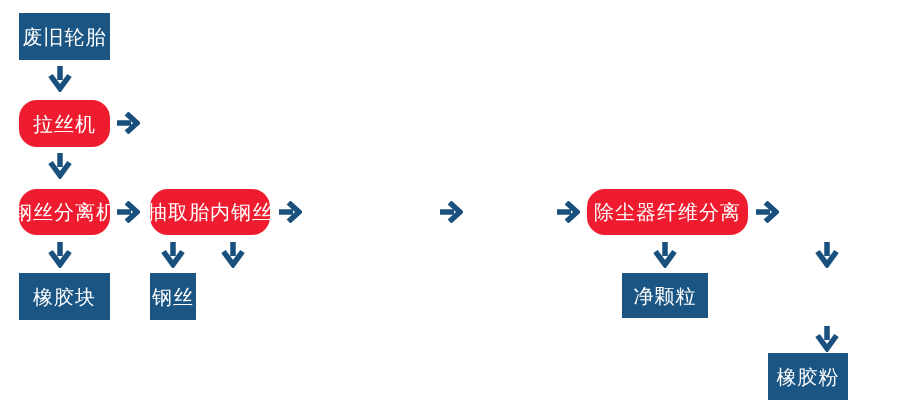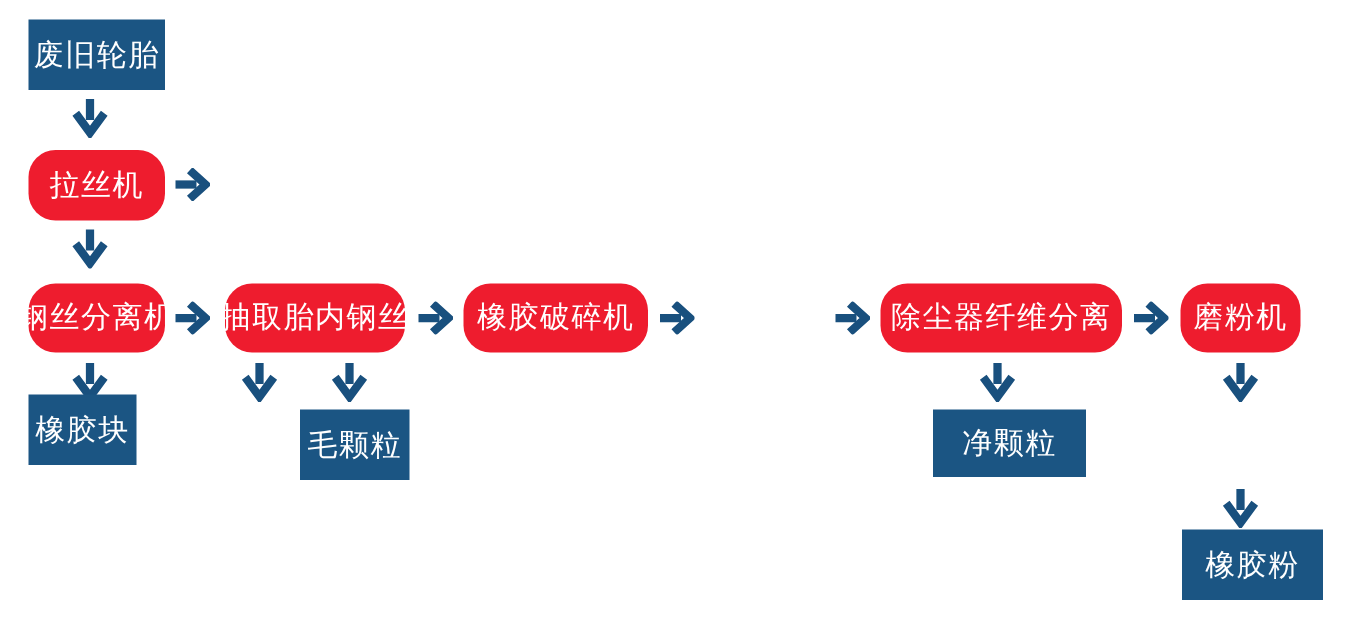--- a/index.html
+++ b/index.html
@@ -84,21 +84,20 @@
 
   <div class="node red" style="left:150px; top:189px; width:120px; height:46px">抽取胎内钢丝</div>
 
   <div class="arrow" style="left:278px; top:201px">
     <svg width="24" height="22" viewBox="0 0 24 22">
       <path d="M1 11 H15" stroke="currentColor" stroke-width="5.5" fill="none"></path>
       <path d="M10.5 1.5 L21 11 L10.5 20.5" stroke="currentColor" stroke-width="5.5" fill="none"></path>
     </svg>
   </div>
 
-  <div class="node red" style="left:309px; top:189px; width:123px; height:46px">橡胶破碎机</div>
 
   <div class="arrow" style="left:439px; top:201px">
     <svg width="24" height="22" viewBox="0 0 24 22">
       <path d="M1 11 H15" stroke="currentColor" stroke-width="5.5" fill="none"></path>
       <path d="M10.5 1.5 L21 11 L10.5 20.5" stroke="currentColor" stroke-width="5.5" fill="none"></path>
     </svg>
   </div>
 
 
   <div class="arrow" style="left:556px; top:201px">
@@ -110,21 +109,20 @@
 
   <div class="node red" style="left:587px; top:189px; width:161px; height:46px">除尘器纤维分离</div>
 
   <div class="arrow" style="left:755px; top:201px">
     <svg width="24" height="22" viewBox="0 0 24 22">
       <path d="M1 11 H15" stroke="currentColor" stroke-width="5.5" fill="none"></path>
       <path d="M10.5 1.5 L21 11 L10.5 20.5" stroke="currentColor" stroke-width="5.5" fill="none"></path>
     </svg>
   </div>
 
-  <div class="node red" style="left:787px; top:189px; width:80px; height:46px">磨粉机</div>
 
   <div class="arrow" style="left:47px; top:241px">
     <svg width="26" height="27" viewBox="0 0 26 27">
       <path d="M13 1 V15" stroke="currentColor" stroke-width="5.5" fill="none"></path>
       <path d="M3.5 10.5 L13 23.5 L22.5 10.5" stroke="currentColor" stroke-width="5.5" fill="none"></path>
     </svg>
   </div>
 
   <div class="arrow" style="left:160px; top:241px">
     <svg width="26" height="27" viewBox="0 0 26 27">
@@ -147,30 +145,30 @@
     </svg>
   </div>
 
   <div class="arrow" style="left:814px; top:241px">
     <svg width="26" height="27" viewBox="0 0 26 27">
       <path d="M13 1 V15" stroke="currentColor" stroke-width="5.5" fill="none"></path>
       <path d="M3.5 10.5 L13 23.5 L22.5 10.5" stroke="currentColor" stroke-width="5.5" fill="none"></path>
     </svg>
   </div>
 
-  <div class="node blue" style="left:19px; top:263px; width:72px; height:47px">橡胶块</div>
+  <div class="node blue" style="left:19px; top:273px; width:91px; height:47px">橡胶块</div>
+
+  <div class="node blue" style="left:150px; top:273px; width:46px; height:47px">钢丝</div>
 
 
-  <div class="node blue" style="left:200px; top:273px; width:73px; height:47px">毛颗粒</div>
-
-  <div class="node blue" style="left:622px; top:273px; width:102px; height:45px">净颗粒</div>
+  <div class="node blue" style="left:622px; top:273px; width:86px; height:45px">净颗粒</div>
 
 
   <div class="arrow" style="left:814px; top:325px">
     <svg width="26" height="27" viewBox="0 0 26 27">
       <path d="M13 1 V15" stroke="currentColor" stroke-width="5.5" fill="none"></path>
       <path d="M3.5 10.5 L13 23.5 L22.5 10.5" stroke="currentColor" stroke-width="5.5" fill="none"></path>
     </svg>
   </div>
 
-  <div class="node blue" style="left:788px; top:353px; width:94px; height:47px">橡胶粉</div>
+  <div class="node blue" style="left:768px; top:353px; width:80px; height:47px">橡胶粉</div>
 
 </div>
 
 </body></html>

